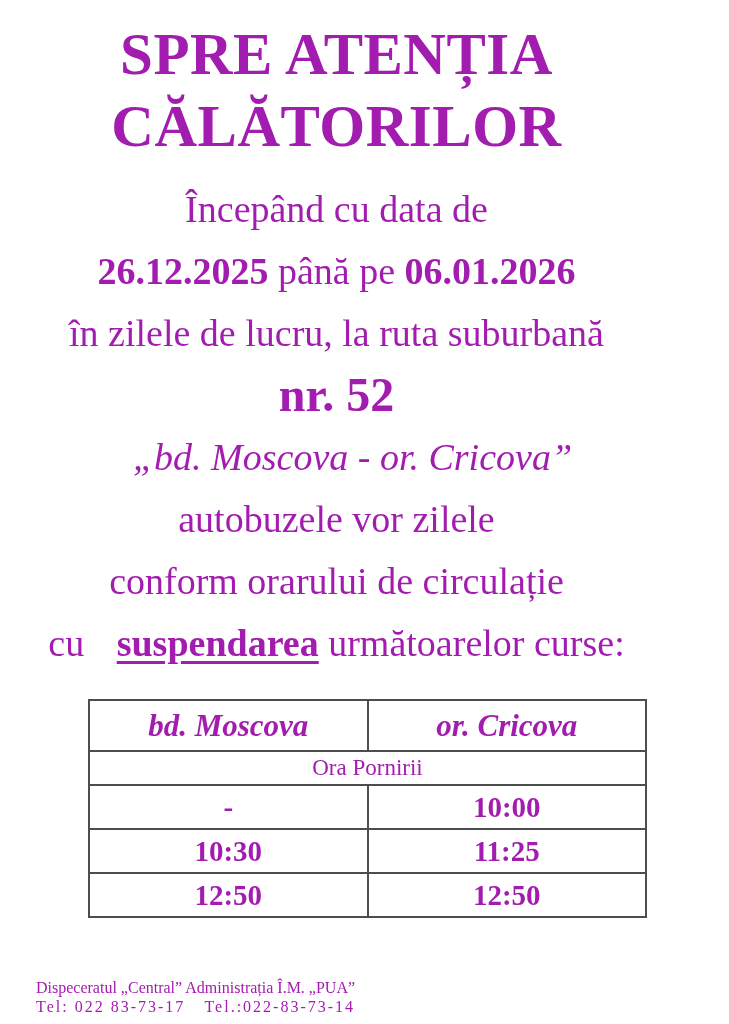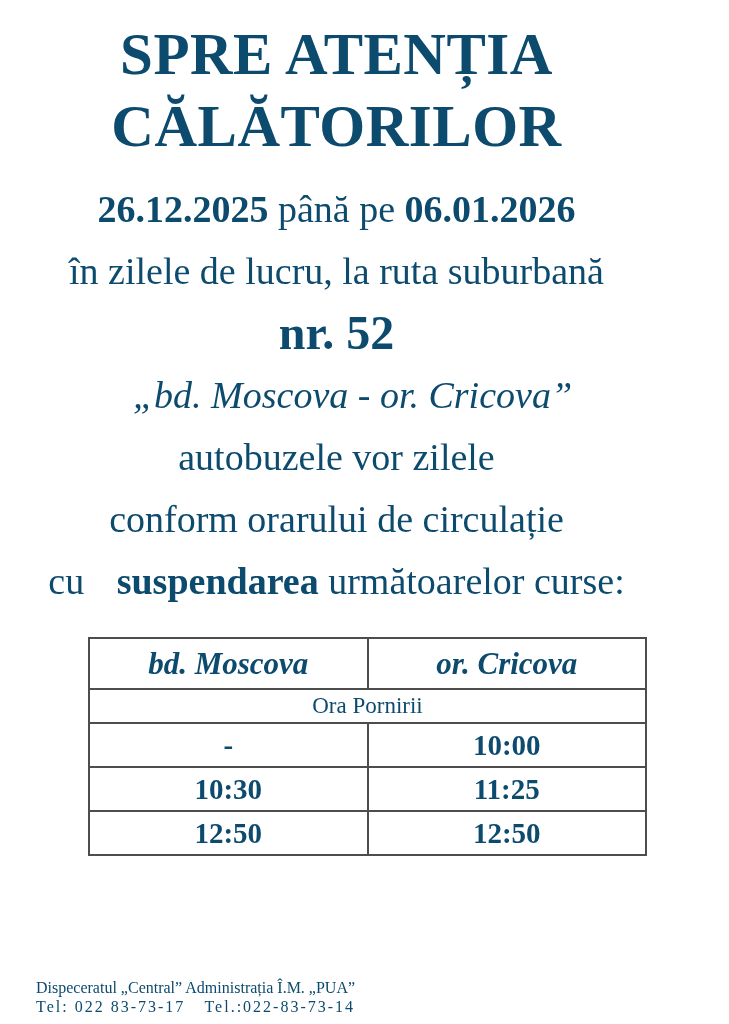--- a/index.html
+++ b/index.html
@@ -5,42 +5,42 @@
   html, body {
     margin: 0;
     padding: 0;
     background: #ffffff;
   }
   .page {
     position: relative;
     width: 673px;
     height: 1024px;
     background: #ffffff;
-    color: #0c4a6e;
+    color: #a21caf;
     font-family: "Liberation Serif", serif;
     overflow: hidden;
   }
   .title {
     padding-top: 18px;
     text-align: center;
     font-weight: bold;
     font-size: 59px;
     line-height: 72px;
     letter-spacing: 0.5px;
   }
   .body-lines {
     margin-top: 16px;
     text-align: center;
     font-size: 38px;
     line-height: 62px;
     white-space: nowrap;
   }
   .b { font-weight: bold; }
   .i { font-style: italic; padding-left: 32px; }
-  .u { text-decoration-thickness: 3px; text-underline-offset: 5px; margin-left: 23px; }
+  .u { text-decoration: underline; text-decoration-thickness: 3px; text-underline-offset: 5px; margin-left: 23px; }
   .route-num { font-size: 48px; }
   .timetable {
     border-collapse: collapse;
     table-layout: fixed;
     margin: 25px 0 0 88px;
     width: 559px;
     border-radius: 17px;
   }
   .timetable td {
     border: 2px solid #4d4d4d;
@@ -81,20 +81,21 @@
 <body>
 
 <div class="page">
 
   <div class="title">
     <div>SPRE ATENȚIA</div>
     <div>CĂLĂTORILOR</div>
   </div>
 
   <div class="body-lines">
+    <div>Începând cu data de</div>
     <div>
       <span class="b">26.12.2025</span>
       <span>până pe</span>
       <span class="b">06.01.2026</span>
     </div>
     <div>în zilele de lucru, la ruta suburbană</div>
     <div class="b route-num">nr. 52</div>
     <div class="i">„bd. Moscova - or. Cricova”</div>
     <div>autobuzele vor zilele</div>
     <div>conform orarului de circulație</div>

